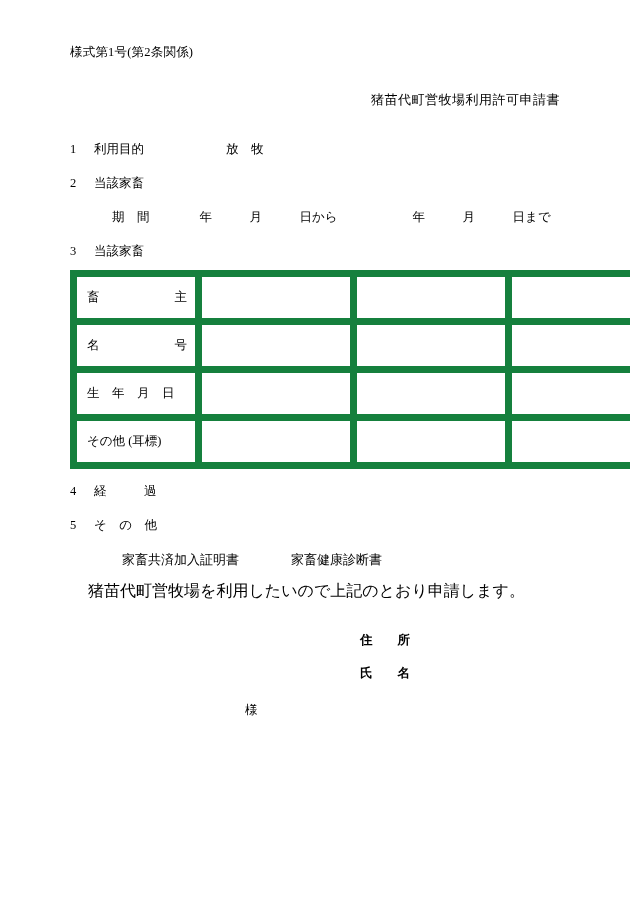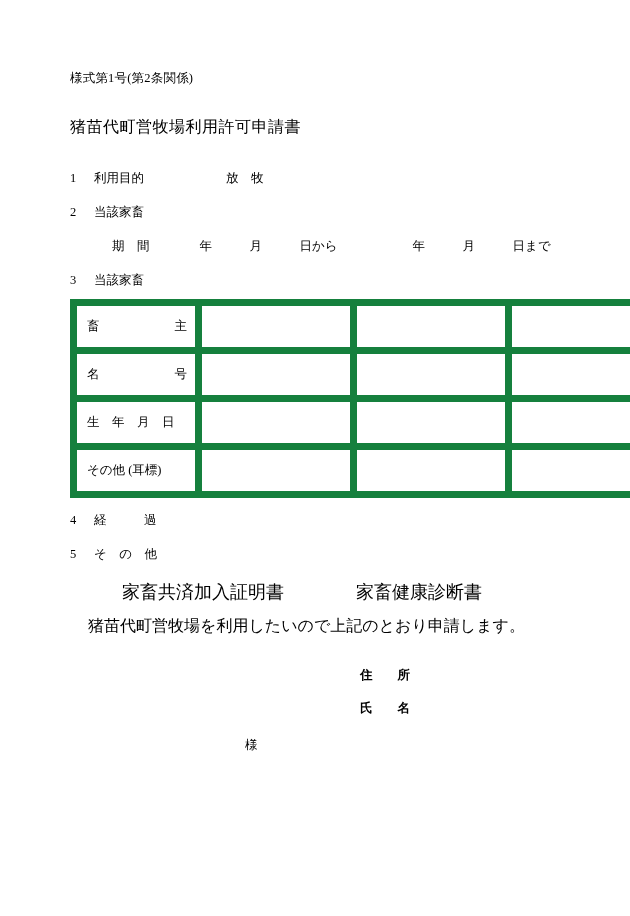--- a/index.html
+++ b/index.html
@@ -13,30 +13,30 @@
     font-family: "Liberation Serif", "DejaVu Serif", serif;
     color: #000000;
     position: relative;
     overflow: hidden;
   }
   .page {
     position: relative;
     width: 630px;
     height: 916px;
     box-sizing: border-box;
-    padding: 70px 70px 0 70px;
+    padding: 44px 70px 0 70px;
   }
   .form-number {
     font-size: 12.5px;
     letter-spacing: 0.2px;
     margin: 0 0 30px 0;
   }
   .doc-title {
-    font-size: 16px;
-    text-align: left;
+    font-size: 13px;
+    text-align: right;
     margin: 0 0 32px 0;
     letter-spacing: 0.5px;
   }
   .item-row {
     font-size: 12.5px;
     margin: 0 0 17px 0;
     display: flex;
     align-items: baseline;
   }
   .item-no {
@@ -80,21 +80,21 @@
   td.cell {
     width: 128px;
   }
   .after-table-row {
     font-size: 12.5px;
     margin: 0 0 17px 0;
     display: flex;
     align-items: baseline;
   }
   .sub-line {
-    font-size: 18px;
+    font-size: 13px;
     margin: 0 0 12px 0;
     padding-left: 52px;
     white-space: pre;
   }
   .statement {
     font-size: 16px;
     margin: 0 0 30px 0;
     padding-left: 18px;
   }
   .date-line {

